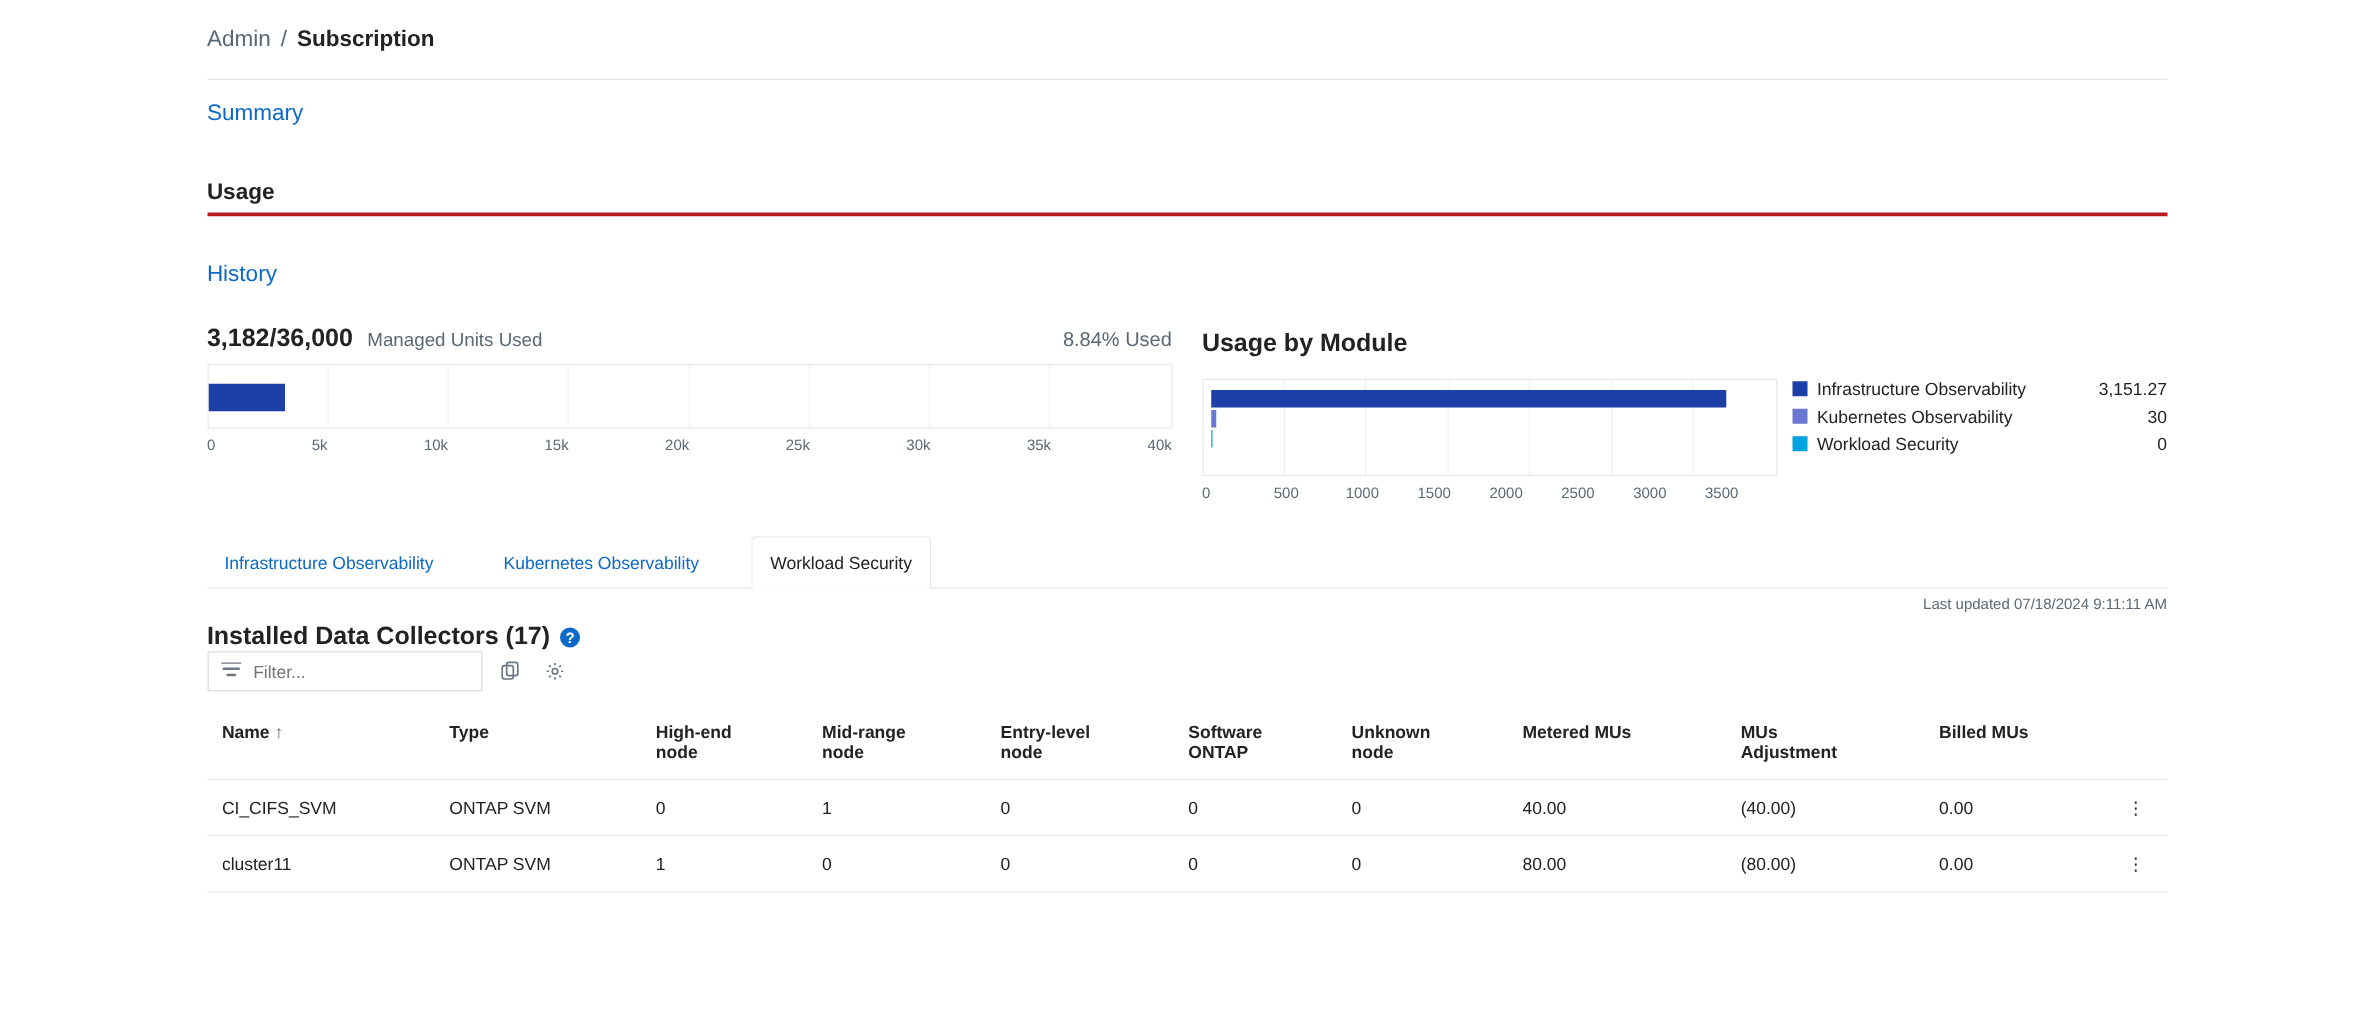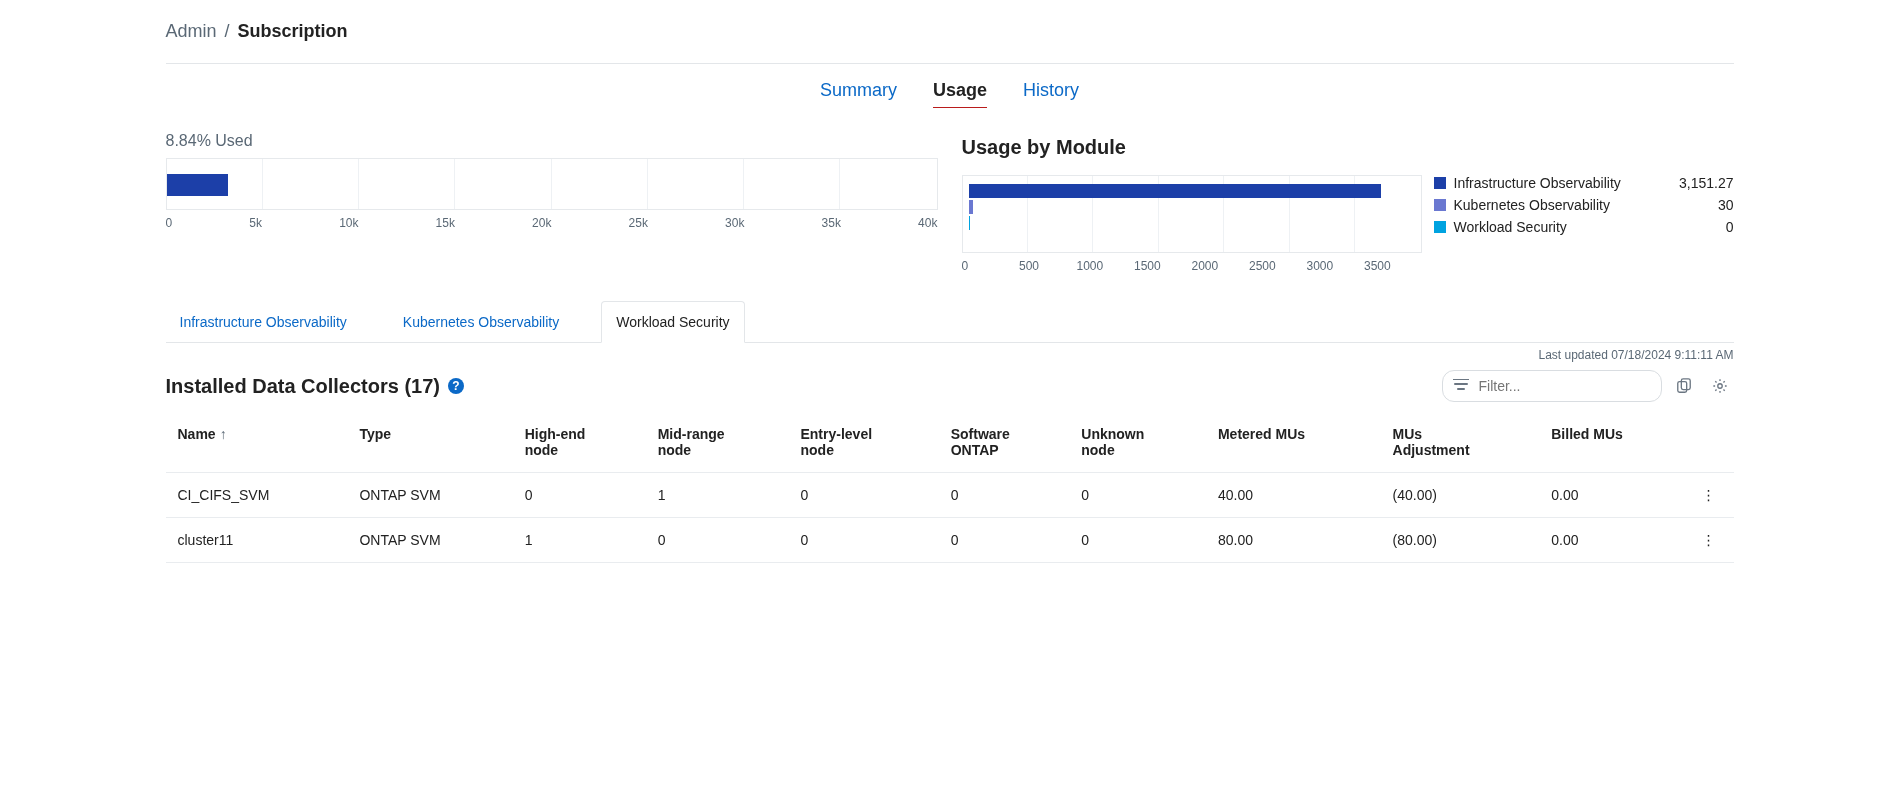--- a/index.html
+++ b/index.html
@@ -24,23 +24,23 @@
 
   
   .breadcrumb { display: flex; align-items: center; gap: 8px; padding: 21px 0; font-size: 18px; color: var(--muted); }
   .breadcrumb .current { color: var(--text); font-weight: 700; }
   .breadcrumb .slash { color: var(--muted); }
   .crumb-link { color: var(--muted); cursor: pointer; }
 
   .rule { border: 0; border-top: 1px solid var(--border); margin: 0; }
 
   
-  .tabs { display: flex; justify-content: center; gap: 36px; padding: 16px 0 8px; font-size: 18px; }
+  .tabs { display: flex; justify-content: center; gap: 36px; padding: 16px 0 8px; font-size: 18px; flex-direction: column; }
   .tab { color: var(--link); cursor: pointer; padding-bottom: 6px; }
-  .tab.active { color: var(--text); font-weight: 700; border-bottom: 1px solid #b91c1c; }
+  .tab.active { color: var(--text); font-weight: 700; border-bottom: 3px solid #b91c1c; }
 
   .sections { display: grid; grid-template-columns: 1fr 1fr; gap: 24px; margin-top: 16px; }
   .sec-title { font-size: 20px; font-weight: 700; margin: 4px 0 16px; }
 
   
   .usage-row { display: flex; align-items: baseline; justify-content: space-between; }
   .usage-main { font-size: 20px; }
   .usage-main .bold { font-weight: 800; }
   .usage-main .sub { color: var(--muted); font-size: 15px; margin-left: 6px; }
   .usage-pct { color: var(--muted); font-size: 16px; }
@@ -71,26 +71,26 @@
   .sw-b { background: var(--chip-light); }
   .sw-c { background: var(--chip-cyan); }
 
   
   .subtabs { display: flex; gap: 28px; align-items: flex-end; margin: 28px 0 0; border-bottom: 1px solid var(--border); }
   .subtab { color: var(--link); padding: 12px 14px; cursor: pointer; }
   .subtab.active { color: var(--text); border: 1px solid var(--border); border-bottom-color: #fff; border-radius: 4px 4px 0 0; margin-bottom: -1px; background: #fff; }
 
   .last-updated { text-align: right; color: var(--muted); font-size: 12px; margin-top: 5px; }
 
-  .section-head { display: flex; justify-content: space-between; margin-top: 8px; }
+  .section-head { display: flex; justify-content: space-between; margin-top: 8px; flex-direction: column; }
   .sh-left { display: inline-flex; align-items: center; gap: 8px; }
   .sh-title { font-size: 20px; font-weight: 700; }
   .help { width: 16px; height: 16px; border-radius: 50%; background: #0b69c7; color: #fff; display: inline-flex; align-items: center; justify-content: center; font-size: 12px; font-weight: 700; }
   .sh-right { display: inline-flex; align-items: center; gap: 8px; }
-  .filter-field { display: inline-flex; align-items: center; gap: 8px; border: 1px solid #d9dde1; border-radius: 12px; padding: 6px 10px; width: 220px; }
+  .filter-field { display: inline-flex; align-items: center; gap: 8px; border: 1px solid #d9dde1; border-radius: 0; padding: 6px 10px; width: 220px; }
   .filter-field input { border: 0; outline: 0; font-size: 14px; width: 100%; color: var(--muted); background: transparent; }
   .icon-btn { width: 28px; height: 28px; border: 0; background: transparent; cursor: pointer; color: #6b7682; display: inline-flex; align-items: center; justify-content: center; }
 
   
   .table { width: 100%; border-collapse: collapse; margin-top: 10px; }
   .table th, .table td { text-align: left; padding: 14px 12px; font-size: 14px; color: var(--text); }
   .table th { font-weight: 700; border-bottom: 1px solid var(--row-line); white-space: normal; vertical-align: top; }
   .table th .sub { display: block; }
   .table td { border-bottom: 1px solid var(--row-line); }
   .sort-icon { color: var(--muted); font-size: 14px; margin-left: 4px; }
@@ -111,20 +111,24 @@
 
   <div class="tabs">
     <div class="tab">Summary</div>
     <div class="tab active">Usage</div>
     <div class="tab">History</div>
   </div>
 
   <div class="sections">
     <section>
       <div class="usage-row">
+        <div class="usage-main">
+          <span class="bold">3,182/36,000</span>
+          <span class="sub">Managed Units Used</span>
+        </div>
         <div class="usage-pct">8.84% Used</div>
       </div>
       <div class="bar-wrap">
         <div class="bar-grids">
             <div></div>
             <div></div>
             <div></div>
             <div></div>
             <div></div>
             <div></div>

